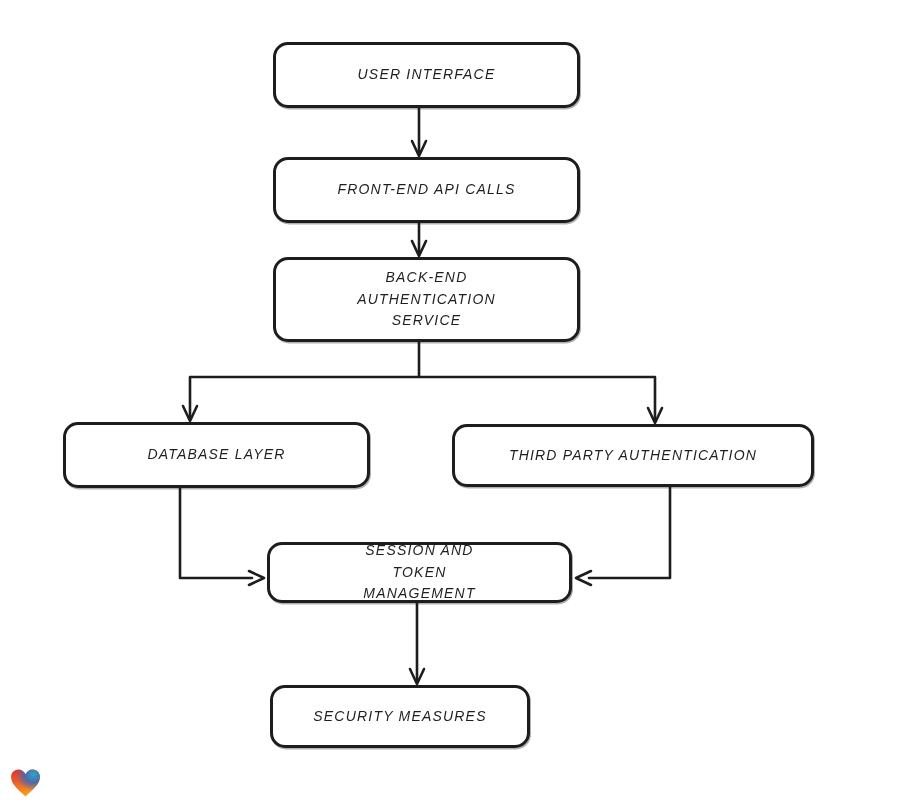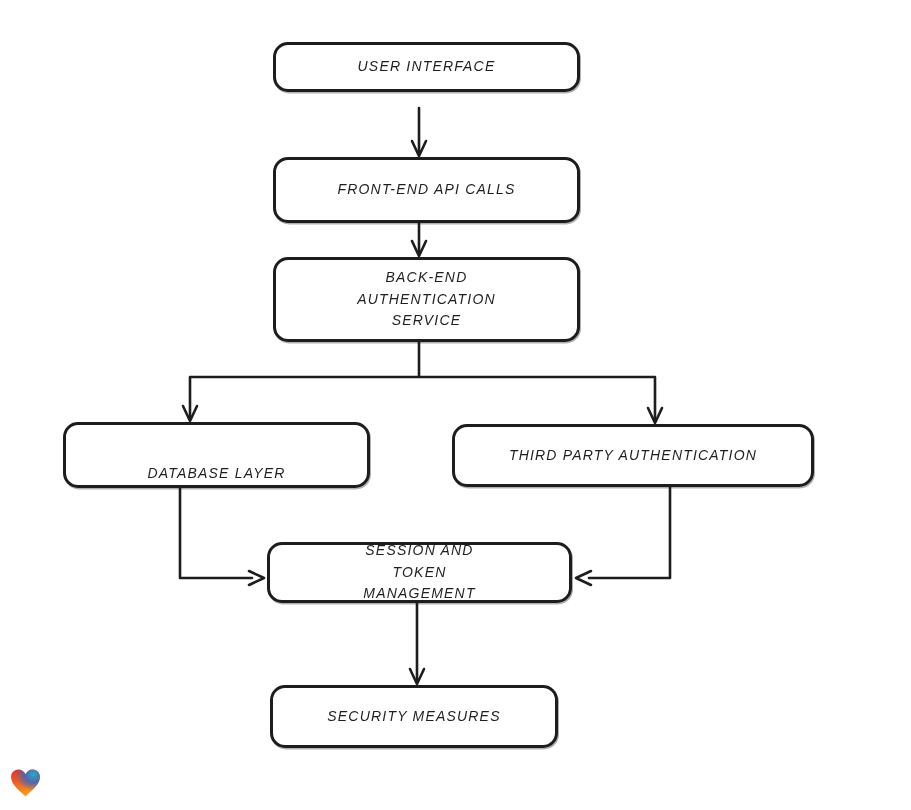--- a/index.html
+++ b/index.html
@@ -37,27 +37,27 @@
   }
   .node .label {
     font-size: 14px;
     font-style: italic;
     letter-spacing: 1.2px;
     line-height: 1.55;
     color: #1f1f1f;
     white-space: pre-line;
   }
   
-  .n1 { left: 273px; top: 42px;  width: 307px; height: 50px; padding: 0 12px; }
+  .n1 { left: 273px; top: 42px;  width: 307px; height: 66px; padding: 0 12px; }
   .n2 { left: 273px; top: 157px; width: 307px; height: 66px; padding: 0 7px; text-align: right; }
   .n3 { left: 273px; top: 257px; width: 307px; height: 85px; padding: 12px 48px; }
-  .n4 { left: 63px;  top: 422px; width: 307px; height: 66px; padding: 0 12px; align-items: flex-end; }
+  .n4 { left: 63px;  top: 422px; width: 307px; height: 66px; padding: 0 12px; }
   .n5 { left: 452px; top: 424px; width: 362px; height: 63px; padding: 0 8px; }
   .n6 { left: 267px; top: 542px; width: 305px; height: 61px; padding: 0 86px; }
-  .n7 { left: 270px; top: 685px; width: 288px; height: 63px; padding: 0 28px; }
+  .n7 { left: 270px; top: 685px; width: 260px; height: 63px; padding: 0 28px; }
 
   .logo {
     position: absolute;
     left: 9px;
     top: 766px;
     width: 33px;
     height: 35px;
     cursor: pointer;
   }
   .logo svg { display: block; width: 100%; height: 100%; }

